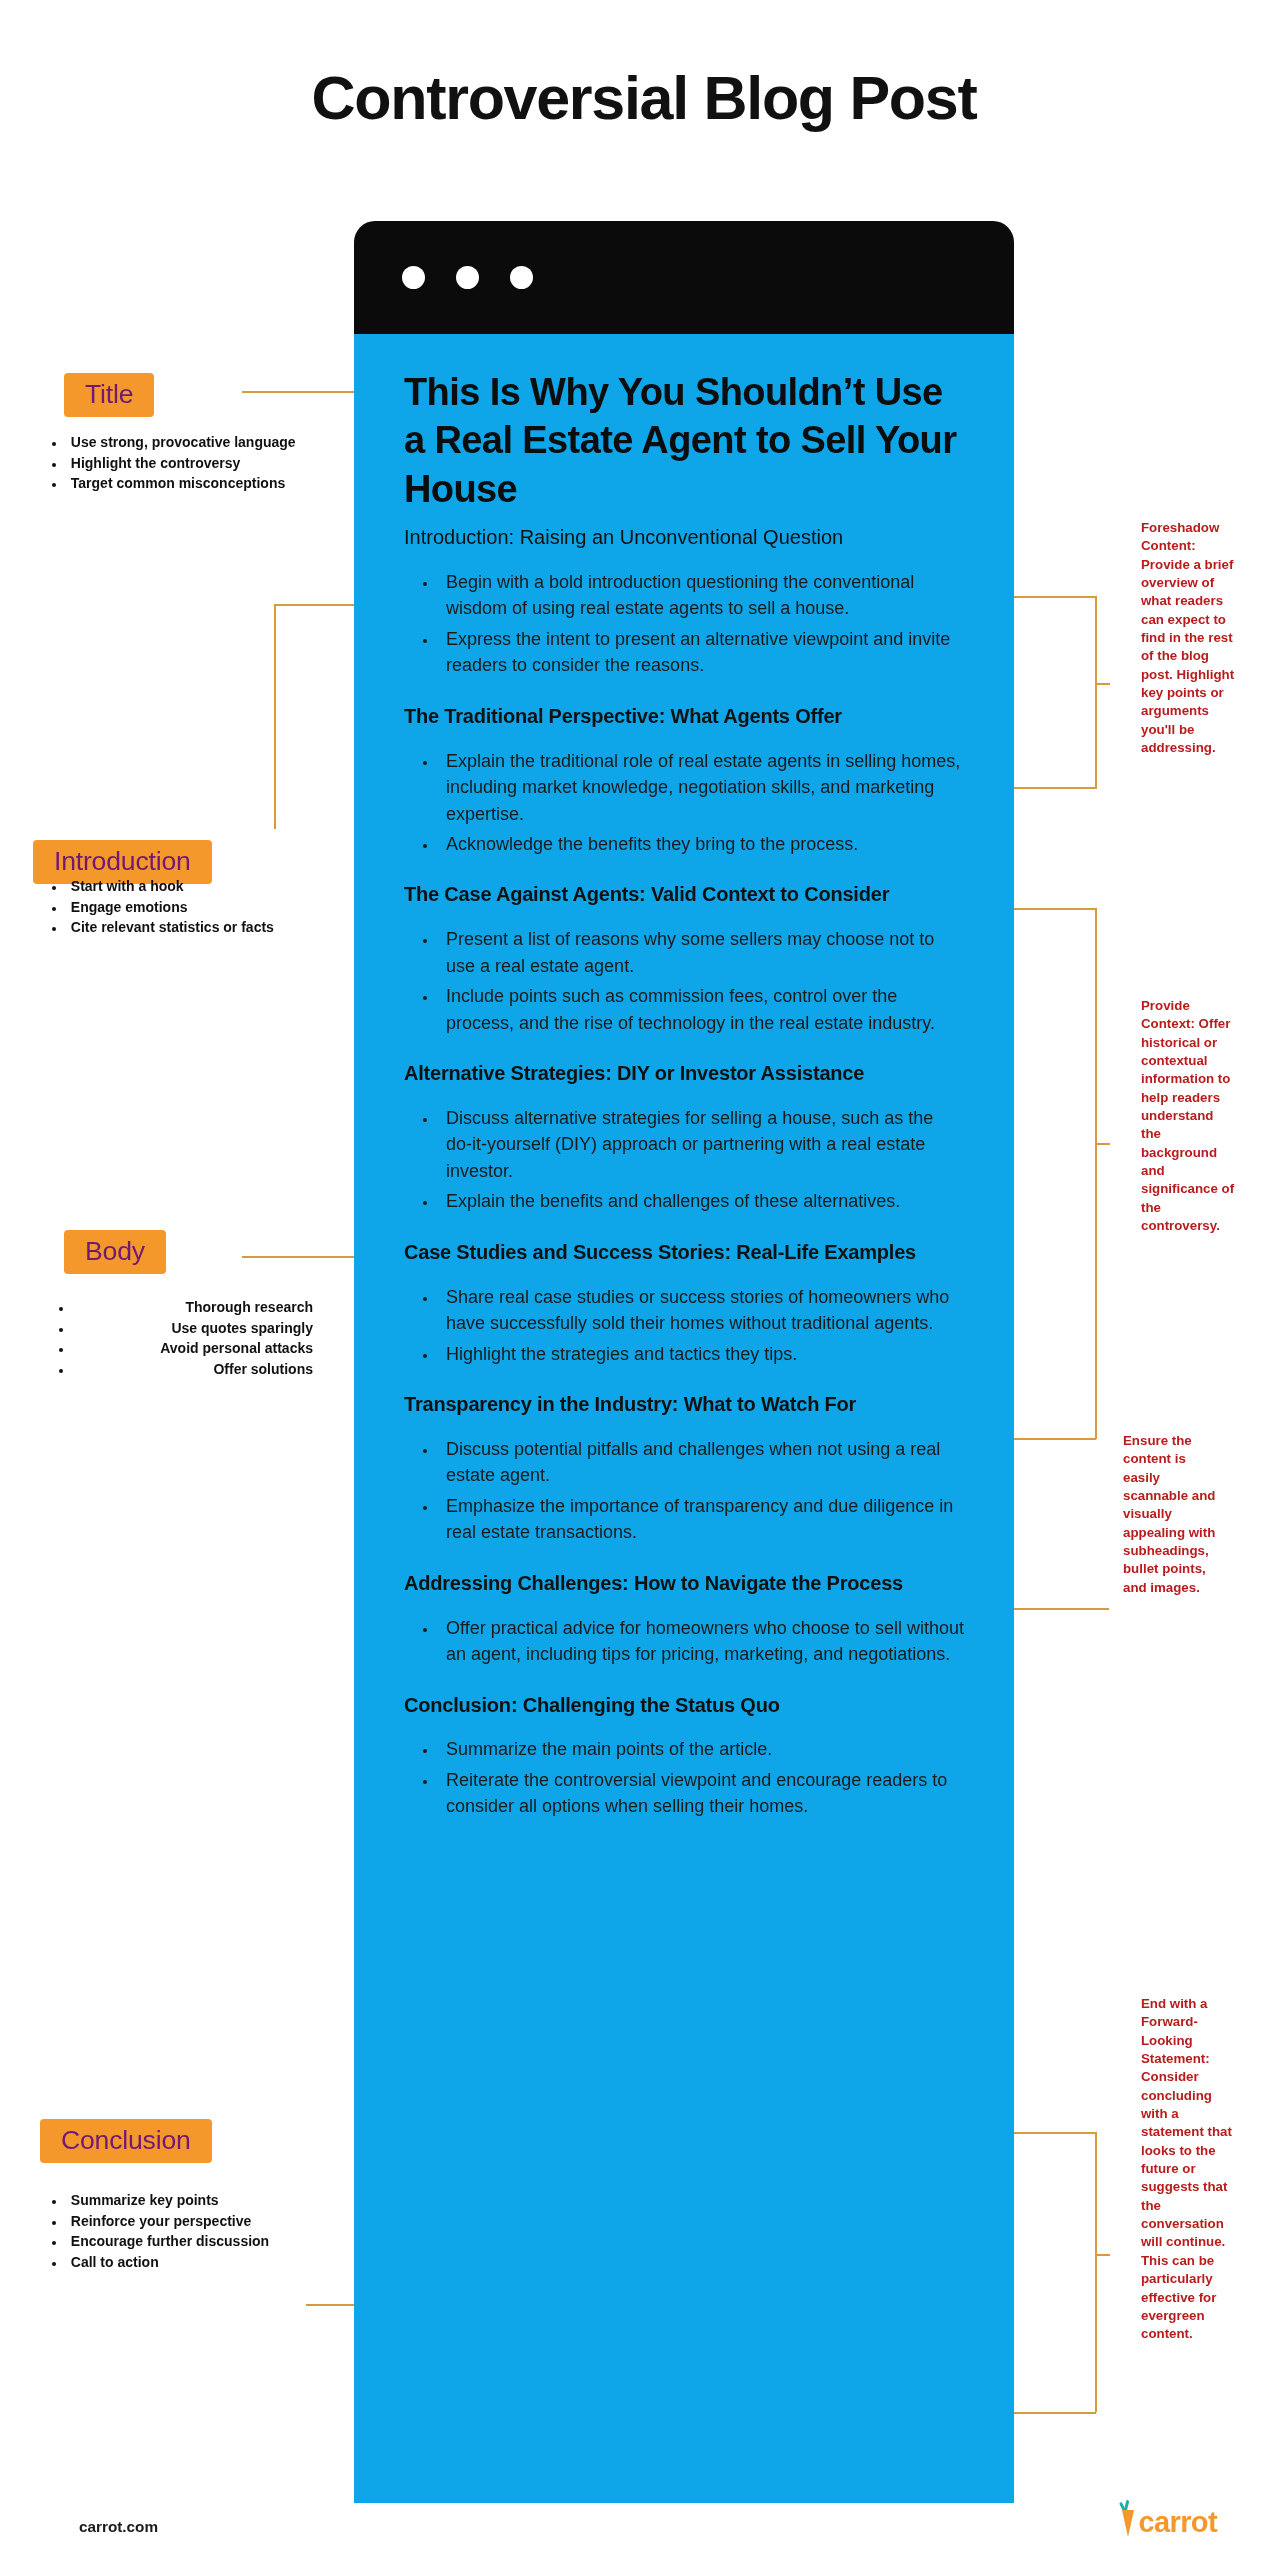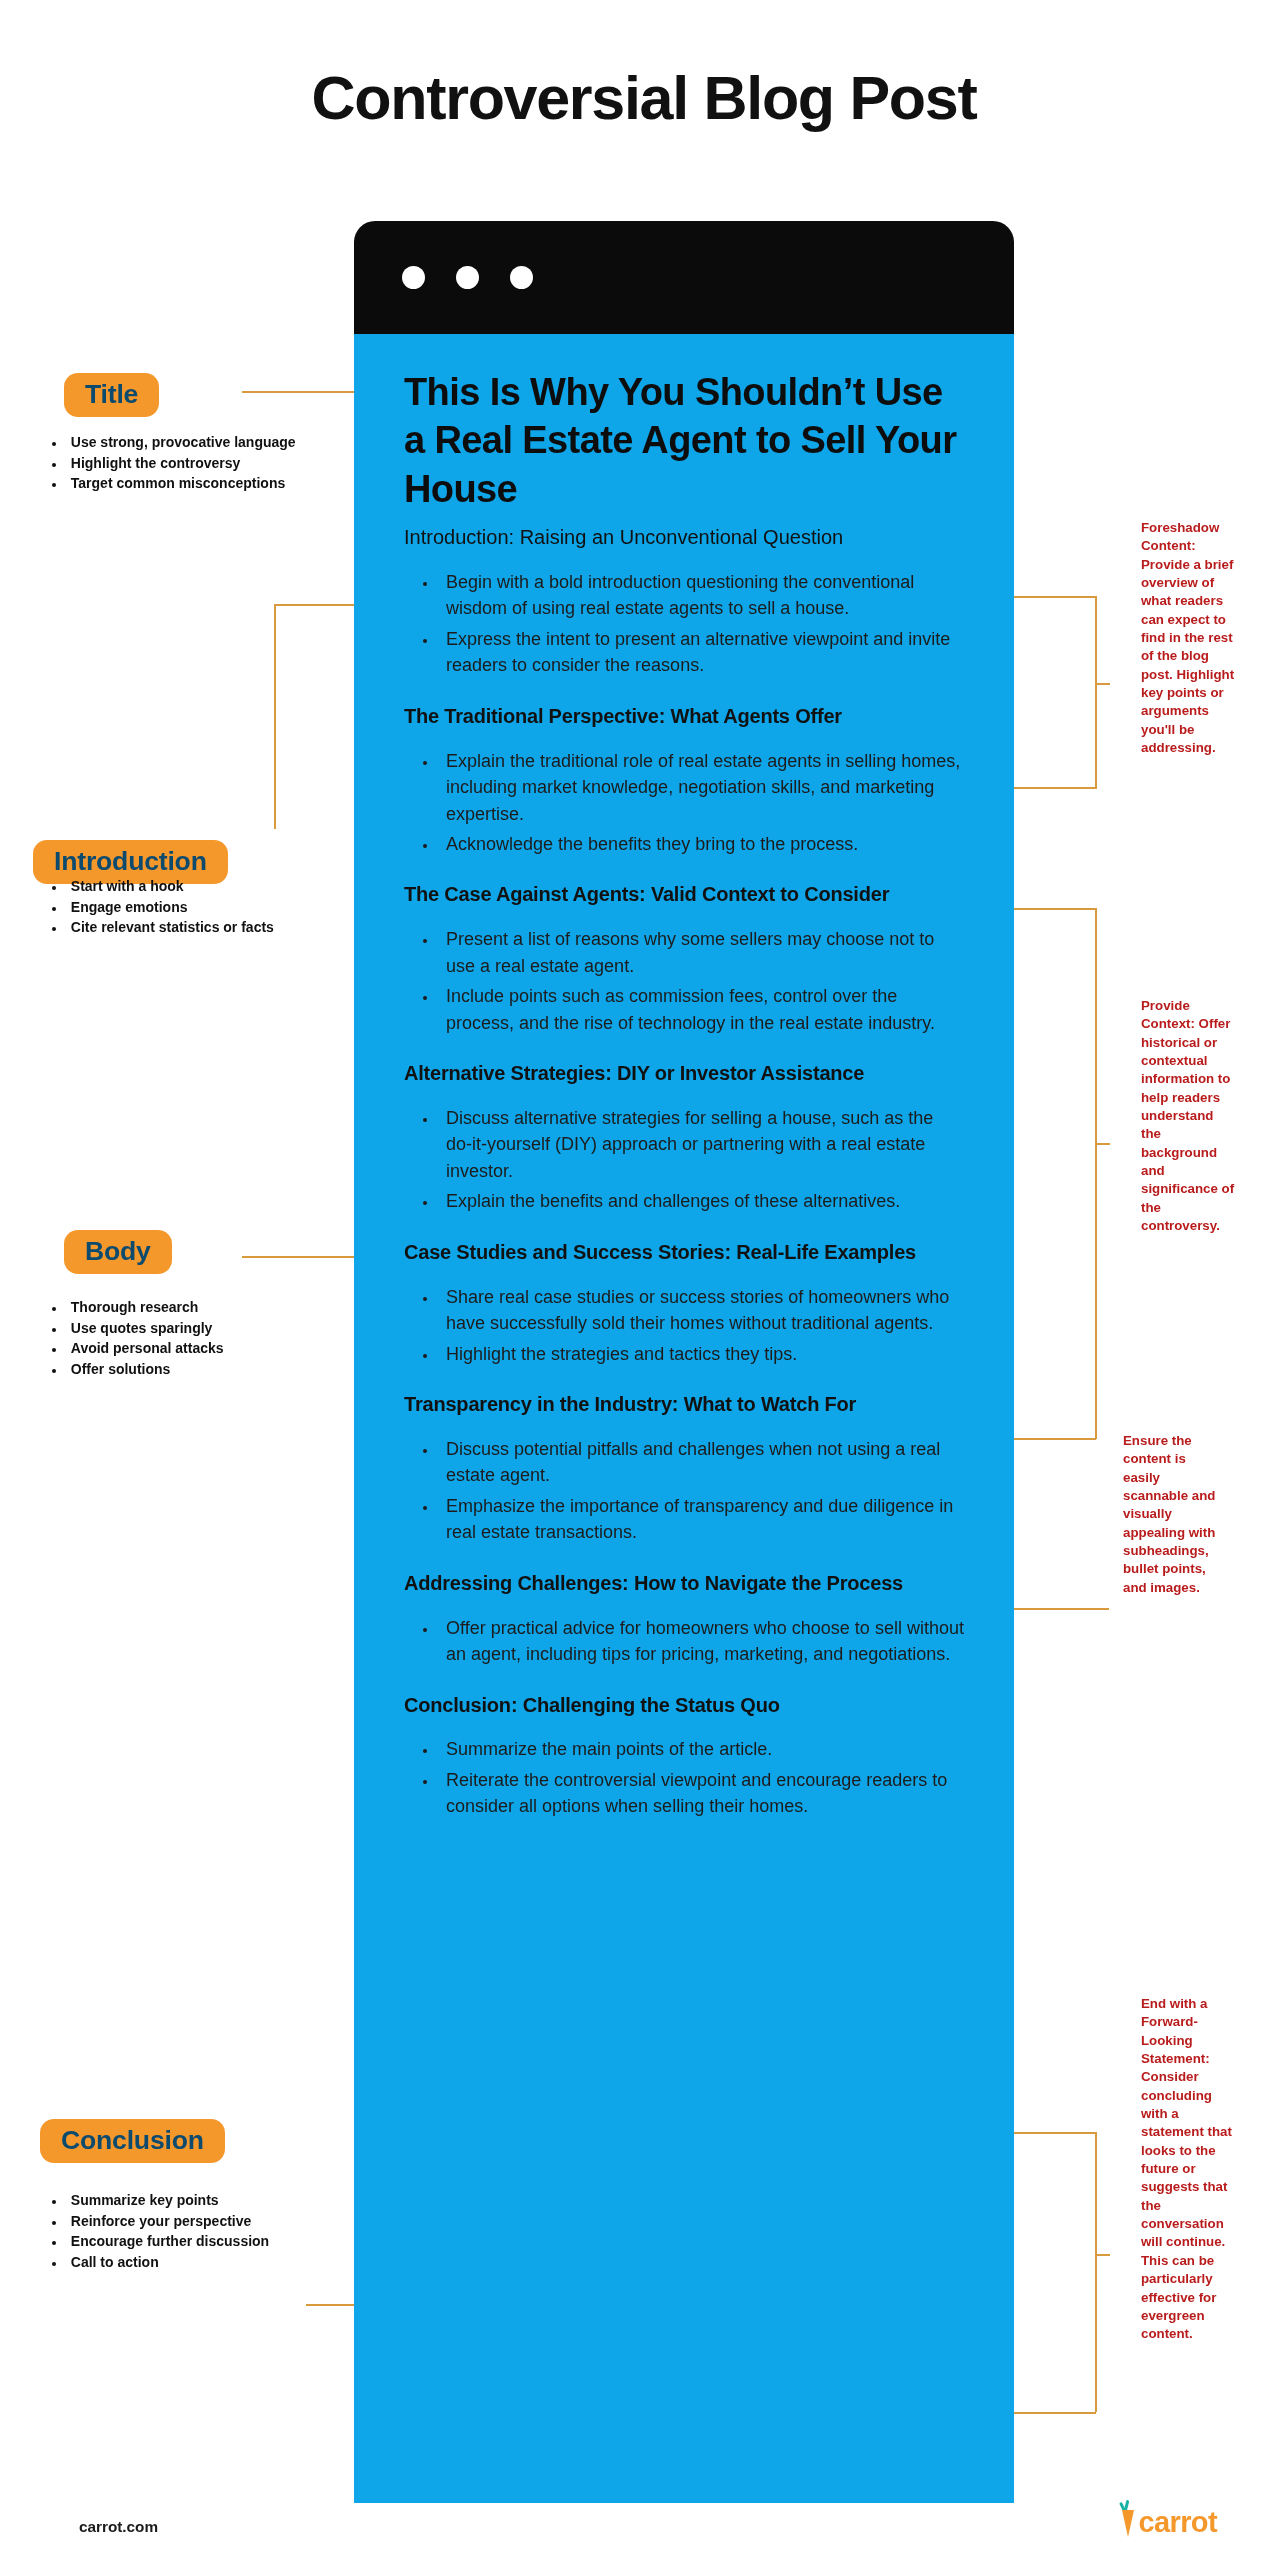--- a/index.html
+++ b/index.html
@@ -53,23 +53,23 @@
   .sec li {
     font-size: 18px; line-height: 1.47; color: #1c1c1c;
     margin-bottom: 4px; padding-left: 8px;
   }
   .sec li::marker { font-size: 14.5px; }
 
   
   .badge {
     position: absolute;
     background: #f5982c;
-    border-radius: 14px;
-    color: #0c4a6e;
-    font-weight: bold;
+    border-radius: 4px;
+    color: #701a75;
+    font-weight: normal;
     display: flex; align-items: center; justify-content: center;
     padding: 6.4px 21px;
     font-size: 26.6px;
     letter-spacing: -0.2px;
     white-space: nowrap;
   }
   .left-list { position: absolute; }
   .left-list ul { margin-left: 26px; }
   .left-list li {
     font-size: 14px; font-weight: bold; line-height: 1.42;
@@ -253,21 +253,21 @@
   <div class="badge" style="left:33px; top:799px;margin-top:41px;">Introduction</div>
   <div class="left-list" style="left:40px; top:877px; width:266px;">
     <ul>
       <li>Start with a hook</li>
       <li>Engage emotions</li>
       <li>Cite relevant statistics or facts</li>
     </ul>
   </div>
 
   <div class="badge" style="left:64px; top:1230px;">Body</div>
-  <div class="left-list" style="left:40px; top:1298px; width:266px;">
+  <div class="left-list" style="left:47px; top:1298px; width:266px;text-align:right;">
     <ul>
       <li>Thorough research</li>
       <li>Use quotes sparingly</li>
       <li>Avoid personal attacks</li>
       <li>Offer solutions</li>
     </ul>
   </div>
 
   <div class="badge" style="left:40px; top:2119px;">Conclusion</div>
   <div class="left-list" style="left:40px; top:2191px; width:266px;">

